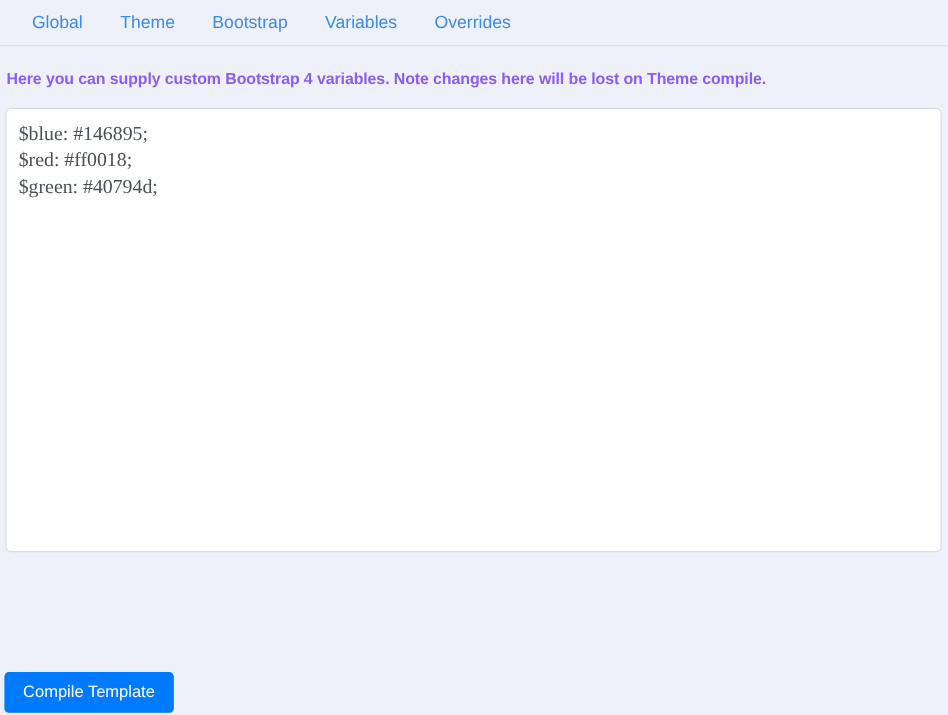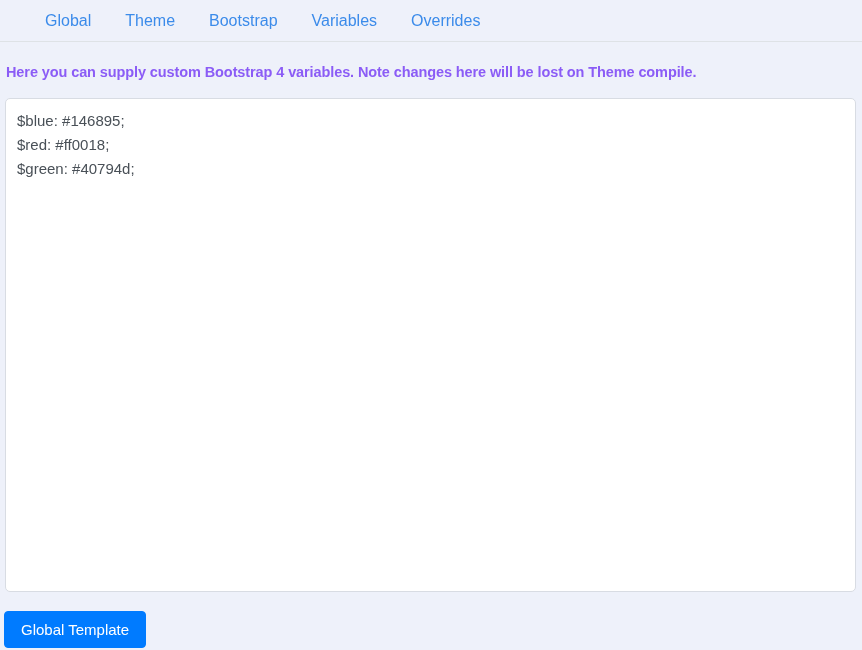--- a/index.html
+++ b/index.html
@@ -18,21 +18,21 @@
   
   .nav-tabs {
     position: absolute;
     left: 0;
     top: 0;
     width: 862px;
     height: 42px;
     box-sizing: border-box;
     display: flex;
     align-items: flex-end;
-    padding-left: 28px;
+    padding-left: 12px;
     border-bottom: 1px solid #dee2e6;
   }
   .nav-tab {
     font-size: 16px;
     line-height: 1;
     color: #3b8bea;
     padding: 11px 16px 12px 16px;
     margin-bottom: -1px;
     border: 1px solid transparent;
     border-radius: 5px 5px 0 0;
@@ -60,28 +60,28 @@
     letter-spacing: -0.1px;
     white-space: nowrap;
   }
 
   
   .variables-textarea {
     position: absolute;
     left: 5px;
     top: 98px;
     width: 851px;
-    height: 494px;
+    height: 404px;
     box-sizing: border-box;
     background: #ffffff;
     border: 1px solid #d8dce3;
     border-radius: 5px;
     padding: 10px 10px 10px 11px;
-    font-family: Liberation Sans, sans-serif;
-    font-size: 15px;
+    font-family: Liberation Serif, serif;
+    font-size: 18px;
     line-height: 24px;
     color: #495057;
     resize: none;
     outline: none;
     white-space: pre;
     overflow: auto;
   }
 
   
   .compile-button {
@@ -111,13 +111,13 @@
   <div class="nav-tab">Variables</div>
   <div class="nav-tab">Overrides</div>
 </div>
 
 <div class="description">Here you can supply custom Bootstrap 4 variables. Note changes here will be lost on Theme compile.</div>
 
 <textarea class="variables-textarea" spellcheck="false" placeholder="" style="">$blue: #146895;
 $red: #ff0018;
 $green: #40794d;</textarea>
 
-<button class="compile-button">Global Template</button>
+<button class="compile-button">Compile Template</button>
 
 </body></html>

